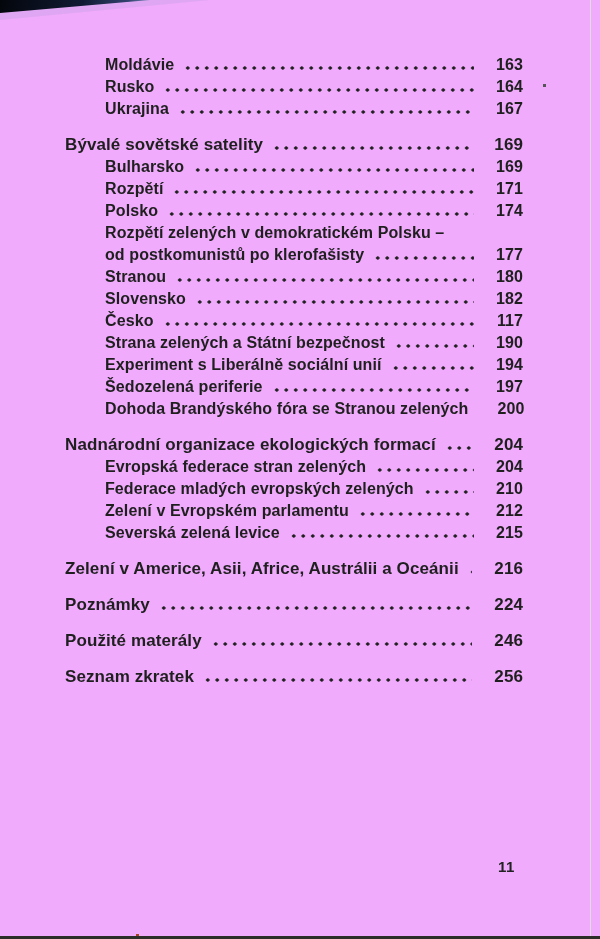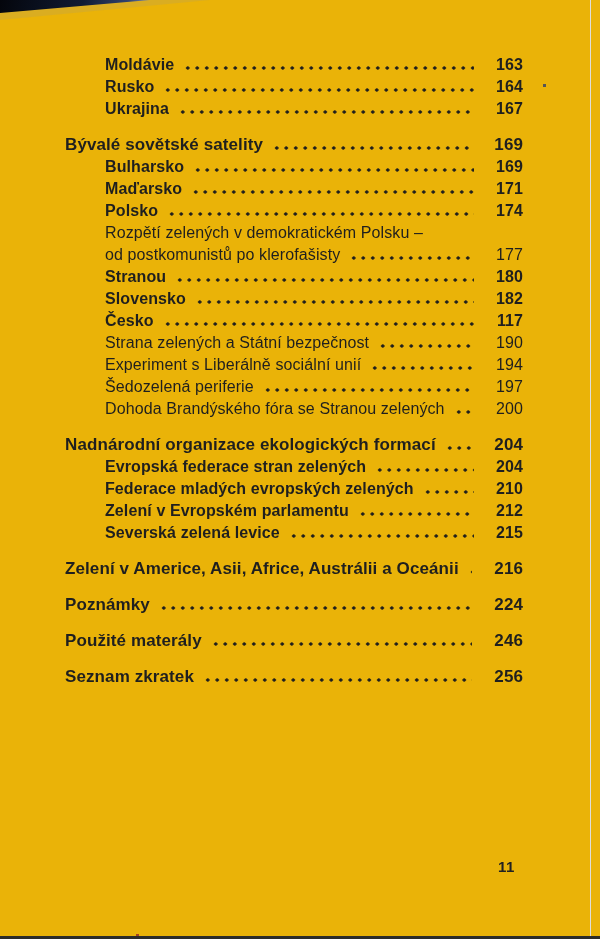--- a/index.html
+++ b/index.html
@@ -4,21 +4,21 @@
 <title>Obsah – strana 11</title>
 <style>
   * { margin: 0; padding: 0; box-sizing: border-box; }
   html, body { background: #e9e9e7; }
   body { font-family: "Liberation Sans", "DejaVu Sans", sans-serif; }
 
   .page {
     position: relative;
     width: 600px;
     height: 939px;
-    background: #eab308;
+    background: #f0abfc;
     overflow: hidden;
     color: #1f1f1f;
   }
 
   
   .scan-wedge {
     position: absolute; top: 0; left: 0;
     width: 150px; height: 13px;
     background: linear-gradient(100deg, #04060c 0%, #101b33 55%, #32436f 85%, #7d90bd 100%);
     clip-path: polygon(0 0, 100% 0, 0 100%);
@@ -60,21 +60,21 @@
     align-items: baseline;
     height: 22px;
     line-height: 22px;
     font-size: 16px;
     font-weight: bold;
     letter-spacing: 0.1px;
     white-space: nowrap;
   }
   .row.lvl1 { font-size: 17px; }
   .row.lvl2 { padding-left: 40px; }
-  .row.regular { font-weight: normal; text-align: center; }
+  .row.regular { font-weight: bold; text-align: center; }
   .row.sect { margin-top: 14px; align-items: flex-end; }
 
   .title { flex: 0 0 auto; }
   .leader {
     flex: 1 1 auto;
     align-self: stretch;
     margin: 0 6px 0 7px;
     min-width: 0;
     background-image: radial-gradient(circle, #1d1d1d 1.4px, rgba(0,0,0,0) 1.9px);
     background-size: 9.5px 6px;
@@ -124,21 +124,21 @@
         <span class="title">Bývalé sovětské satelity</span>
         <span class="leader"></span>
         <span class="pg">169</span>
       </div>
       <div class="row lvl2">
         <span class="title">Bulharsko</span>
         <span class="leader"></span>
         <span class="pg">169</span>
       </div>
       <div class="row lvl2">
-        <span class="title">Maďarsko</span>
+        <span class="title">Rozpětí</span>
         <span class="leader"></span>
         <span class="pg">171</span>
       </div>
       <div class="row lvl2">
         <span class="title">Polsko</span>
         <span class="leader"></span>
         <span class="pg">174</span>
       </div>
       <div class="row lvl2 regular">
         <span class="title">Rozpětí zelených v demokratickém Polsku –</span>

